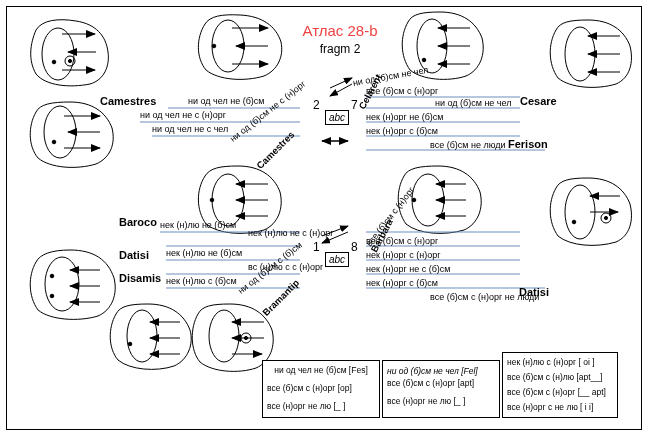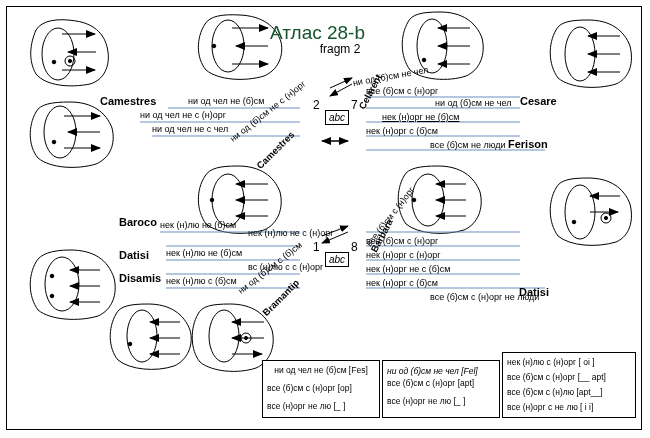--- a/index.html
+++ b/index.html
@@ -1,19 +1,19 @@
 <!DOCTYPE html>
 <html><head>
 <meta charset="utf-8">
 <style>
   html,body{margin:0;padding:0;background:#fff;}
   body{width:650px;height:438px;overflow:hidden;font-family:"Liberation Sans",sans-serif;}
   #stage{position:relative;width:650px;height:438px;background:#fff;}
   .frame{position:absolute;left:6px;top:6px;width:636px;height:424px;border:1px solid #000;box-sizing:border-box;}
-  .title{position:absolute;text-align:left;font-size:19px;color:#14532d;}
+  .title{position:absolute;text-align:center;font-size:15px;color:#ef4444;}
   .subtitle{position:absolute;text-align:center;font-size:12px;color:#000;}
   .lbl{position:absolute;font-size:10.5px;color:#000;white-space:nowrap;}
   .lbl.bold{font-weight:bold;font-size:11px;}
   .lblrot{position:absolute;font-size:9.5px;font-weight:bold;color:#000;white-space:nowrap;transform-origin:left bottom;}
   .prop{position:absolute;font-size:9px;color:#000;white-space:nowrap;}
   .abcbox{position:absolute;border:1px solid #000;background:#fff;font-size:10px;font-style:italic;padding:1px 3px;}
   .num{position:absolute;font-size:12px;color:#000;}
   .legend{position:absolute;border:1px solid #000;background:#fff;box-sizing:border-box;}
   .legend .row{font-size:8.5px;color:#000;white-space:nowrap;padding:1px 4px;}
   svg{position:absolute;left:0;top:0;overflow:visible;}
@@ -180,21 +180,21 @@
 
   <div class="prop" style="left:168px;top:96px;padding-left:20px;">ни од чел не (б)см</div>
   <div class="prop" style="left:140px;top:110px;">ни од чел не с (н)орг</div>
   <div class="prop" style="left:152px;top:124px;">ни од чел не с чел</div>
 
   <div class="prop" style="left:352px;top:78px;transform:rotate(-10deg);transform-origin:left top;">ни од (б)см не чел</div>
   <div class="prop" style="left:228px;top:136px;transform:rotate(-38deg);transform-origin:left top;">ни од (б)см не с (н)орг</div>
 
   <div class="prop" style="left:366px;top:86px;">все (б)см с (н)орг</div>
   <div class="prop" style="left:435px;top:98px;">ни од (б)см не чел</div>
-  <div class="prop" style="left:382px;top:112px;text-decoration:underline;">нек (н)орг не (б)см</div>
+  <div class="prop" style="left:366px;top:112px;">нек (н)орг не (б)см</div>
   <div class="prop" style="left:366px;top:126px;">нек (н)орг с (б)см</div>
   <div class="prop" style="left:430px;top:140px;">все (б)см не люди</div>
 
   <div class="prop" style="left:160px;top:220px;">нек (н)лю не (б)см</div>
   <div class="prop" style="left:248px;top:220px;margin-top:8px;">нек (н)лю не с (н)орг</div>
   <div class="prop" style="left:166px;top:248px;">нек (н)лю не (б)см</div>
   <div class="prop" style="left:248px;top:262px;">вс (н)лю с с (н)орг</div>
   <div class="prop" style="left:166px;top:276px;">нек (н)лю с (б)см</div>
 
   <div class="prop" style="left:236px;top:288px;transform:rotate(-38deg);transform-origin:left top;">ни од (б)см с (б)см</div>
@@ -211,20 +211,20 @@
     <div class="row" style="margin-top:6px;">все (б)см с (н)орг [op]</div>
     <div class="row" style="margin-top:6px;">все (н)орг не лю [_ ]</div>
   </div>
 
   <div class="legend" style="left:382px;top:360px;width:118px;height:58px;">
     <div class="row" style="margin-top:4px;font-style:italic;">ни од (б)см не чел  [Fel]</div>
     <div class="row" style="">все (б)см с (н)орг  [apt]</div>
     <div class="row" style="margin-top:6px;">все (н)орг не лю  [_ ]</div>
   </div>
 
-  <div class="legend" style="left:502px;top:352px;width:134px;height:66px;">
+  <div class="legend" style="left:502px;top:352px;width:116px;height:66px;">
     <div class="row" style="margin-top:3px;">нек (н)лю с (н)орг  [ oi ]</div>
+    <div class="row" style="margin-top:3px;">все (б)см с (н)лю [apt__]</div>
     <div class="row" style="margin-top:3px;">все (б)см с (н)орг [__ apt]</div>
-    <div class="row" style="margin-top:3px;">все (б)см с (н)лю [apt__]</div>
     <div class="row" style="margin-top:3px;">все (н)орг с не лю [ i i]</div>
   </div>
 
 </div>
 
 </body></html>

